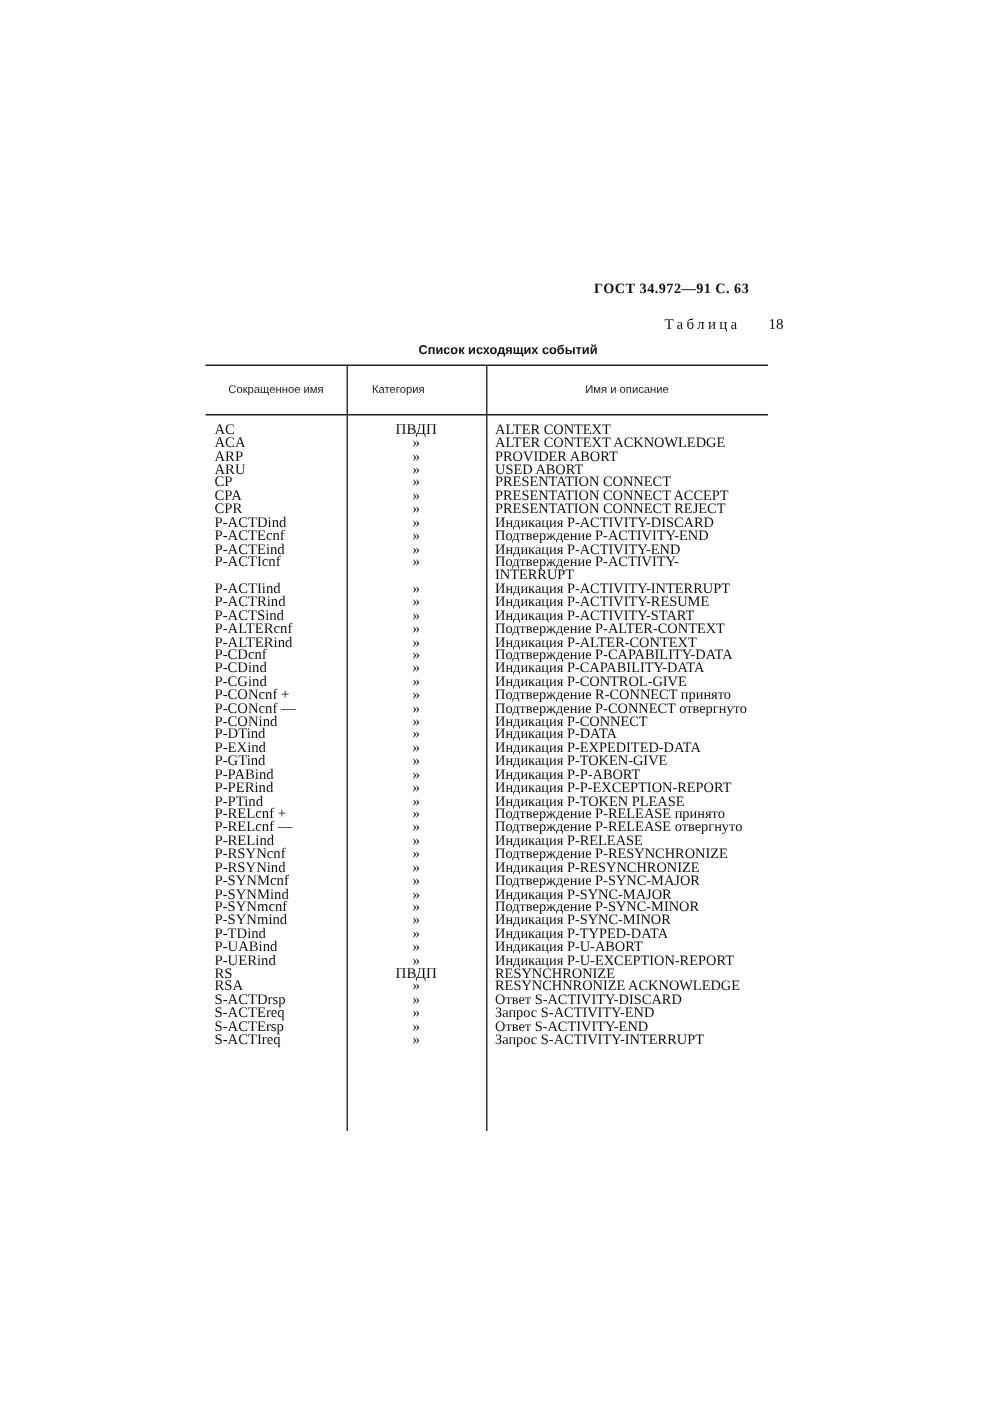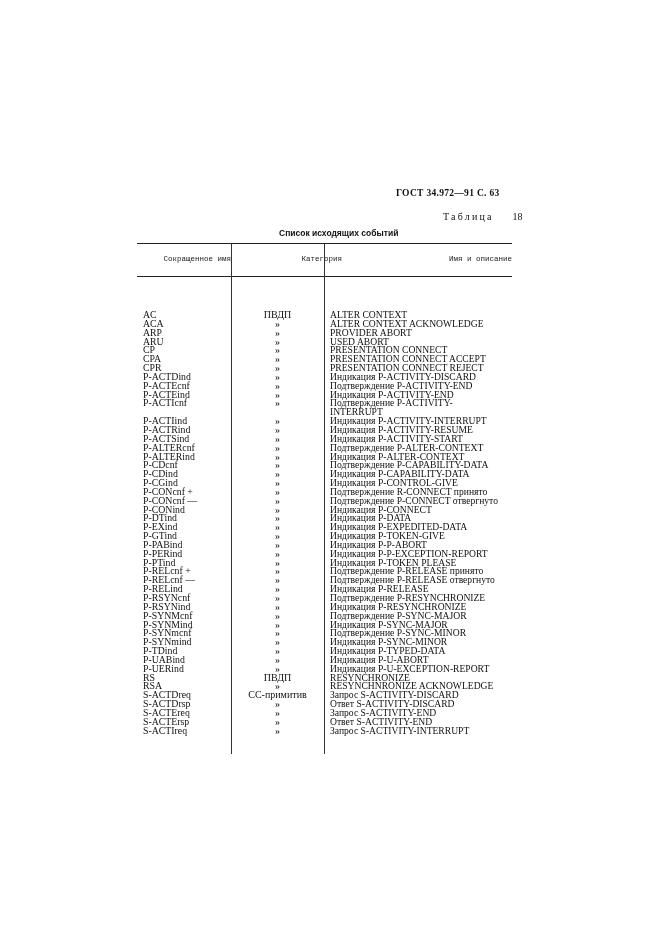--- a/index.html
+++ b/index.html
@@ -4,41 +4,41 @@
 <style>
   html, body { margin: 0; padding: 0; background: #ffffff; }
   body { width: 661px; height: 935px; position: relative; overflow: hidden; font-family: "Liberation Serif", serif; color: #111; }
   .page-header { position: absolute; left: 396px; top: 188px; font-family: Liberation Serif, serif; font-weight: bold; font-size: 9.5px; letter-spacing: 0.3px; }
   .table-label { position: absolute; left: 443px; top: 211px; font-size: 10px; letter-spacing: 2.2px; }
   .table-label .num { letter-spacing: 0; margin-left: 14px; }
   .table-title { position: absolute; left: 279px; top: 228px; font-family: "Liberation Sans", sans-serif; font-weight: bold; font-size: 8.5px; }
   .tbl { position: absolute; left: 137px; top: 243px; width: 375px; }
   .hline { position: absolute; left: 0; width: 375px; height: 0; border-top: 1.3px solid #222; }
   .vline { position: absolute; width: 0; border-left: 1px solid #333; }
-  .hdr { position: absolute; top: 12px; font-family: Liberation Mono, monospace; font-size: 7.5px; color: #222; text-align: right; }
-  .rows { position: absolute; left: 0; top: 40px; width: 375px; margin-top: 28px; }
+  .hdr { position: absolute; top: 12px; font-family: Liberation Sans, sans-serif; font-size: 7.5px; color: #222; text-align: center; }
+  .rows { position: absolute; left: 0; top: 40px; width: 375px; }
   .row { display: flex; font-size: 9.6px; line-height: 8.85px; }
   .c1 { width: 94px; padding-left: 6px; box-sizing: border-box; font-size: 9.8px; }
   .c2 { width: 93px; text-align: center; font-size: 10px; }
   .c3 { width: 188px; padding-left: 6px; box-sizing: border-box; white-space: pre-wrap; }
 </style>
 </head>
 <body>
 
 <div class="page-header">ГОСТ 34.972—91 С. 63</div>
 <div class="table-label"><span>Таблица</span> <span class="num">18</span></div>
 <div class="table-title">Список исходящих событий</div>
 
 <div class="tbl">
   <div class="hline" style="top:0"></div>
   <div class="hline" style="top:33px"></div>
   <div class="vline" style="left:94px; top:1px; height:510px;"></div>
   <div class="vline" style="left:187px; top:1px; height:510px;"></div>
   <div class="hdr" style="left:0; width:94px;">Сокращенное имя</div>
-  <div class="hdr" style="left:112px; width:93px;">Категория</div>
+  <div class="hdr" style="left:82px; width:93px;">Категория</div>
   <div class="hdr" style="left:187px; width:188px;">Имя и описание</div>
   <div class="rows" id="rows">
       <div class="row">
         <div class="c1">AC</div>
         <div class="c2">ПВДП</div>
         <div class="c3">ALTER CONTEXT</div>
       </div>
       <div class="row">
         <div class="c1">ACA</div>
         <div class="c2">»</div>
@@ -237,25 +237,20 @@
       </div>
       <div class="row">
         <div class="c1">RS</div>
         <div class="c2">ПВДП</div>
         <div class="c3">RESYNCHRONIZE</div>
       </div>
       <div class="row">
         <div class="c1">RSA</div>
         <div class="c2">»</div>
         <div class="c3">RESYNCHNRONIZE ACKNOWLEDGE</div>
-      </div>
-      <div class="row">
-        <div class="c1">S-ACTDreq</div>
-        <div class="c2">СС-примитив</div>
-        <div class="c3">Запрос S-ACTIVITY-DISCARD</div>
       </div>
       <div class="row">
         <div class="c1">S-ACTDrsp</div>
         <div class="c2">»</div>
         <div class="c3">Ответ S-ACTIVITY-DISCARD</div>
       </div>
       <div class="row">
         <div class="c1">S-ACTEreq</div>
         <div class="c2">»</div>
         <div class="c3">Запрос S-ACTIVITY-END</div>

